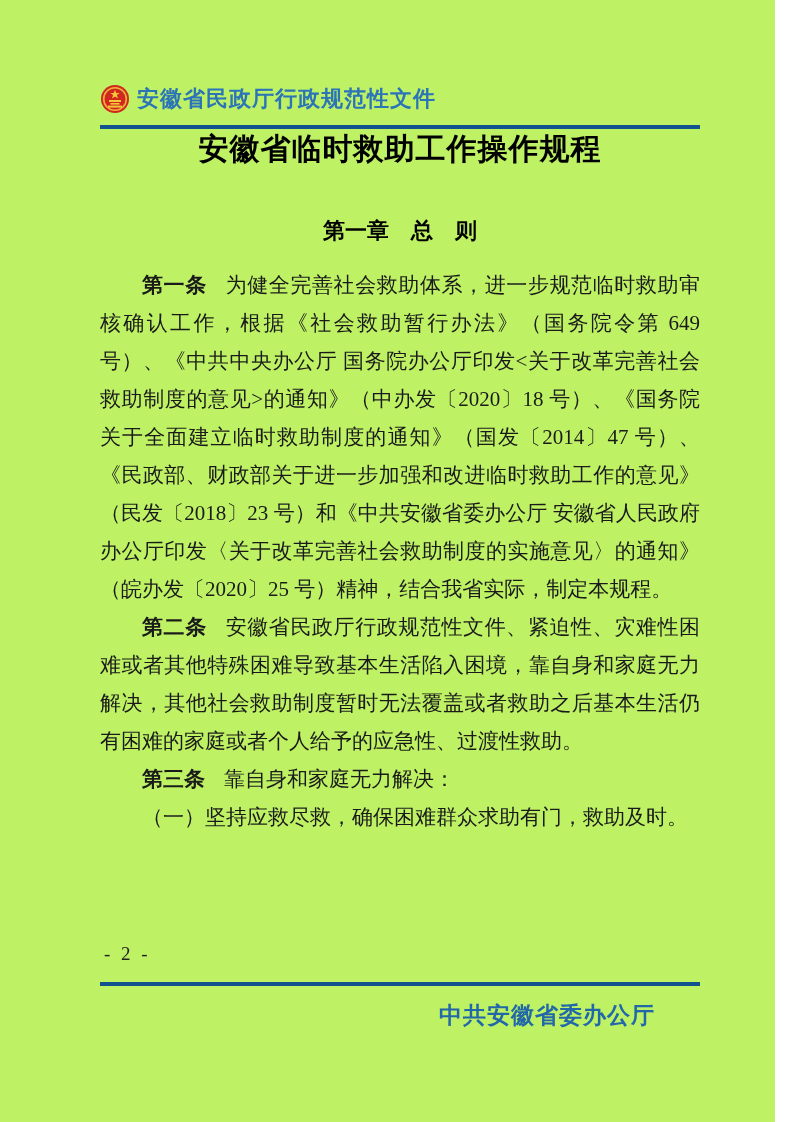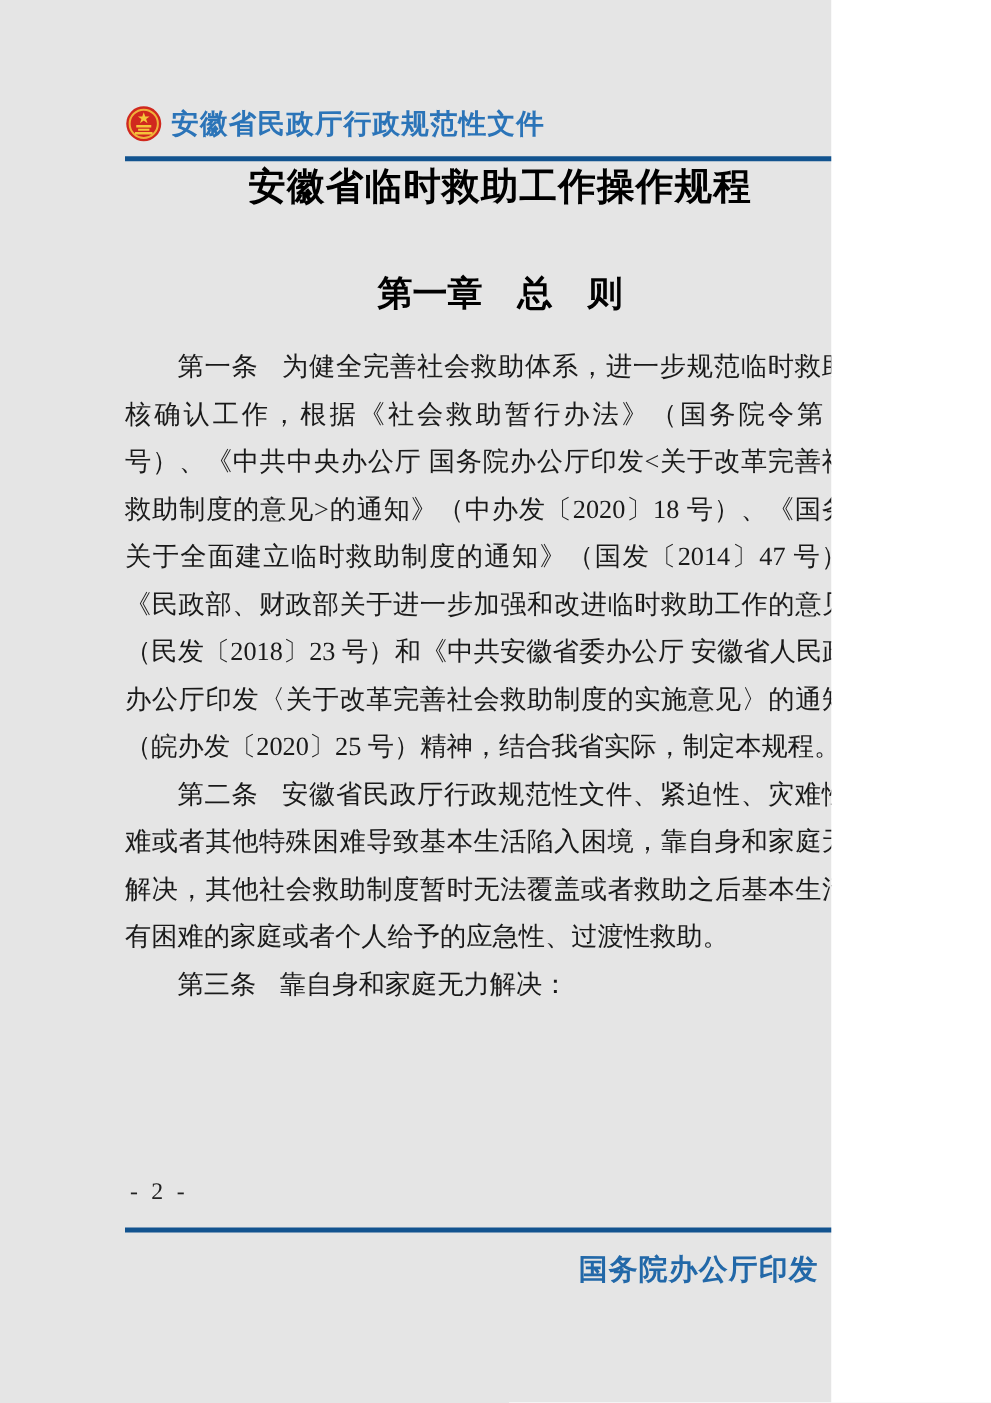--- a/index.html
+++ b/index.html
@@ -5,22 +5,22 @@
   :root{
     --accent-blue:#2b74b8;
     --rule-blue:#12538f;
     --footer-blue:#2268a8;
     --text-black:#1a1a1a;
   }
   *{margin:0;padding:0;box-sizing:border-box;}
   html,body{background:#ffffff;}
   .page{
     position:relative;
-    width:665px;height:1122px;
-    background:#e5e5e5;
+    width:775px;height:1122px;
+    background:#bef264;
     font-family:"Liberation Serif","DejaVu Serif",serif;
     color:var(--text-black);
     overflow:hidden;
   }
   .content{
     position:absolute;
     left:100px;top:0;width:600px;
   }
   
   .header-row{
@@ -44,35 +44,35 @@
   .doc-title{
     text-align:center;
     font-size:30px;
     font-weight:bold;
     letter-spacing:1px;
     color:#000;
   }
   .chapter-heading{
     margin-top:46px;
     text-align:center;
-    font-size:28px;
+    font-size:22px;
     font-weight:bold;
     color:#000;
   }
   
   .body-text{margin-top:20px;}
   .body-text p{
     font-size:21px;
     line-height:38px;
     text-align:justify;
     text-indent:2em;
     color:var(--text-black);
   }
   .article-label{
-    font-weight:normal;
+    font-weight:bold;
     margin-right:0.9em;
   }
   
   .page-number{
     position:absolute;
     left:104px;top:943px;
     font-size:19px;
     letter-spacing:3px;
     color:#222;
   }
@@ -120,19 +120,20 @@
     <div class="body-text">
       <p>
         <span class="article-label">第一条</span><span>为健全完善社会救助体系，进一步规范临时救助审核确认工作，根据《社会救助暂行办法》（国务院令第 649 号）、《中共中央办公厅 国务院办公厅印发&lt;关于改革完善社会救助制度的意见&gt;的通知》（中办发〔2020〕18 号）、《国务院关于全面建立临时救助制度的通知》（国发〔2014〕47 号）、《民政部、财政部关于进一步加强和改进临时救助工作的意见》（民发〔2018〕23 号）和《中共安徽省委办公厅 安徽省人民政府办公厅印发〈关于改革完善社会救助制度的实施意见〉的通知》（皖办发〔2020〕25 号）精神，结合我省实际，制定本规程。</span>
       </p>
       <p>
         <span class="article-label">第二条</span><span>安徽省民政厅行政规范性文件、紧迫性、灾难性困难或者其他特殊困难导致基本生活陷入困境，靠自身和家庭无力解决，其他社会救助制度暂时无法覆盖或者救助之后基本生活仍有困难的家庭或者个人给予的应急性、过渡性救助。</span>
       </p>
       <p>
         <span class="article-label">第三条</span><span>靠自身和家庭无力解决：</span>
       </p>
+      <p>（一）坚持应救尽救，确保困难群众求助有门，救助及时。</p>
     </div>
   </div>
 
   <div class="page-number">- 2 -</div>
   <div class="bottom-rule"></div>
-  <div class="publisher">国务院办公厅印发</div>
+  <div class="publisher">中共安徽省委办公厅</div>
 </div>
 
 </body></html>

